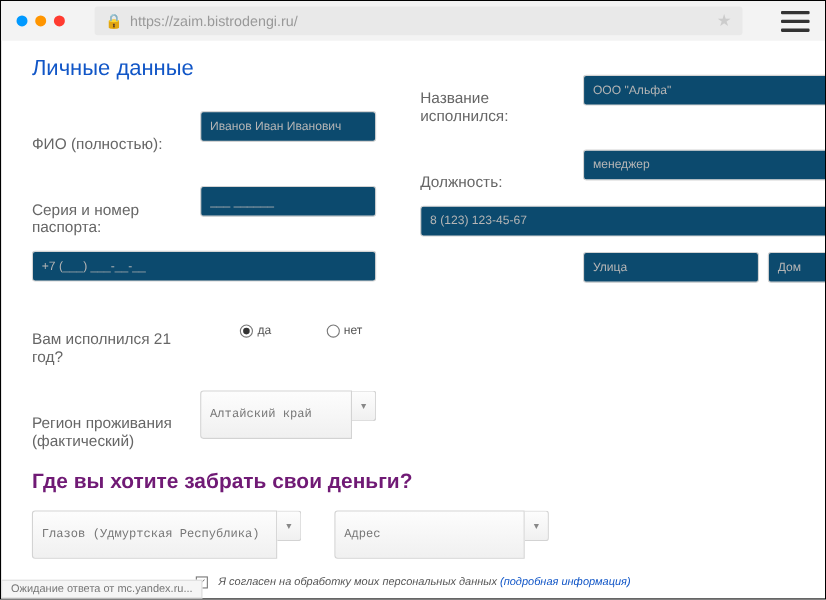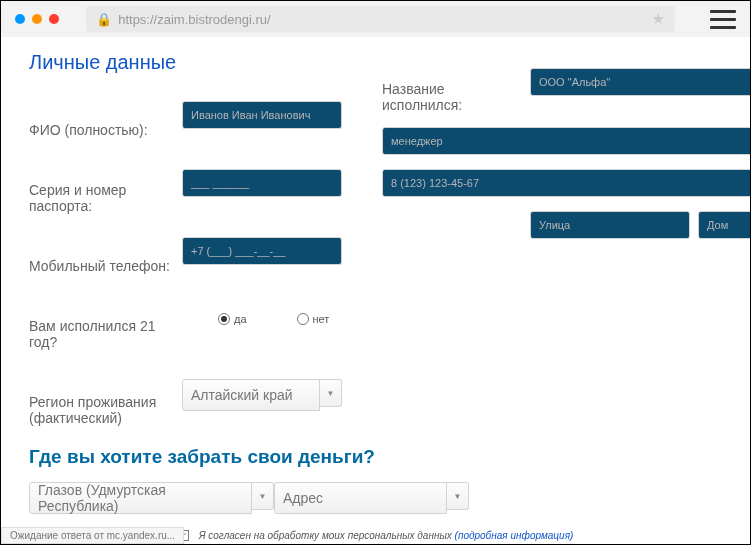--- a/index.html
+++ b/index.html
@@ -18,35 +18,35 @@
     .content { padding: 14px 28px 0 28px; }
     .sections { display: flex; gap: 40px; }
     .section { flex: 1; }
     .section-title { color: #1156c7; font-size: 20px; font-weight: normal; margin-bottom: 18px; }
     
     .form-row { display: flex; align-items: center; margin-bottom: 14px; gap: 8px; }
     .form-label { width: 145px; font-size: 14px; color: #666; flex-shrink: 0; margin-top: 30px; }
     .form-input { flex: 1; height: 28px; border: 1px solid #d3d3d3; border-radius: 3px; padding: 0 8px; font-size: 11px; color: #aaa; background: #0c4a6e; }
     .form-input::placeholder { color: #b5b5b5; }
     .form-select { flex: 1; position: relative; display: flex; }
-    .form-select-body { flex: 1; height: 32px; border: 1px solid #d3d3d3; border-radius: 3px 0 0 3px; padding: 0 8px; font-size: 14px; color: #777; background: linear-gradient(#fdfdfd, #f0f0f0); display: flex; align-items: center; }
+    .form-select-body { flex: 1; height: 44px; border: 1px solid #d3d3d3; border-radius: 3px 0 0 3px; padding: 0 8px; font-size: 11px; color: #777; background: linear-gradient(#fdfdfd, #f0f0f0); display: flex; align-items: center; font-family: Liberation Mono, monospace; }
     .form-select-arrow { width: 22px; height: 28px; border: 1px solid #d3d3d3; border-left: none; border-radius: 0 3px 3px 0; background: linear-gradient(#fdfdfd, #f0f0f0); display: flex; align-items: center; justify-content: center; color: #888; font-size: 8px; }
     
     .radio-group { display: flex; gap: 14px; align-items: center; }
     .radio-item { display: flex; align-items: center; gap: 4px; font-size: 11px; color: #555; cursor: pointer; padding-left: 36px; }
     .radio-circle { width: 12px; height: 12px; border: 1px solid #777; border-radius: 50%; display: flex; align-items: center; justify-content: center; }
     .radio-circle.checked::after { content: ''; width: 6px; height: 6px; background: #333; border-radius: 50%; }
     
     .addr-row { display: flex; gap: 8px; }
     .addr-row .form-input.street { flex: 1; }
     .addr-row .form-input.house { width: 74px; flex: none; }
     .spacer { width: 145px; flex-shrink: 0; }
     
-    .pickup-title { color: #0369a1; font-size: 19px; font-weight: bold; margin: 6px 0 14px 0; }
-    .pickup-row { display: flex; gap: 0; }
+    .pickup-title { color: #701a75; font-size: 19px; font-weight: bold; margin: 6px 0 14px 0; }
+    .pickup-row { display: flex; gap: 30px; }
     .pickup-row .form-select { flex: 1; }
     
     .consent-row { display: flex; align-items: center; justify-content: center; margin-top: 16px; gap: 10px; font-size: 10px; color: #555; font-style: italic; }
     .checkbox { width: 11px; height: 11px; border: 1px solid #777; display: flex; align-items: center; justify-content: center; font-size: 8px; background: #fff; cursor: pointer; }
     .consent-link { color: #1156c7; cursor: pointer; }
     
     .submit-wrap { display: flex; justify-content: center; margin-top: 20px; }
     .submit-btn { background: linear-gradient(#3b8eff, #1d6fe8); color: #fff; border: none; padding: 14px 30px; font-size: 16px; font-weight: bold; border-radius: 4px; cursor: pointer; display: flex; align-items: center; gap: 8px; box-shadow: 0 2px 4px rgba(0,0,0,0.2); }
     .submit-icon { font-size: 16px; }
     
@@ -83,21 +83,20 @@
         <div class="form-label">ФИО (полностью):</div>
         <input class="form-input" placeholder="Иванов Иван Иванович" style="">
       </div>
 
       <div class="form-row">
         <div class="form-label">Серия и номер паспорта:</div>
         <input class="form-input" placeholder="___ ______" style="">
       </div>
 
       <div class="form-row">
-        <div class="form-label">Мобильный телефон:</div>
         <input class="form-input" placeholder="+7 (___) ___-__-__" style="">
       </div>
 
       <div class="form-row">
         <div class="form-label">Вам исполнился 21 год?</div>
         <div class="radio-group">
           <div class="radio-item">
             <div class="radio-circle checked"></div>
             <span>да</span>
           </div>
@@ -118,20 +117,21 @@
     </div>
 
     <div class="section right-section">
 
       <div class="form-row">
         <div class="form-label">Название исполнился:</div>
         <input class="form-input" placeholder="ООО &quot;Альфа&quot;" style="">
       </div>
 
       <div class="form-row">
+        <div class="form-label">Должность:</div>
         <input class="form-input" placeholder="менеджер" style="">
       </div>
 
       <div class="form-row">
         <input class="form-input" placeholder="8 (123) 123-45-67" style="">
       </div>
 
 
       <div class="addr-row">
         <div class="spacer"></div>

